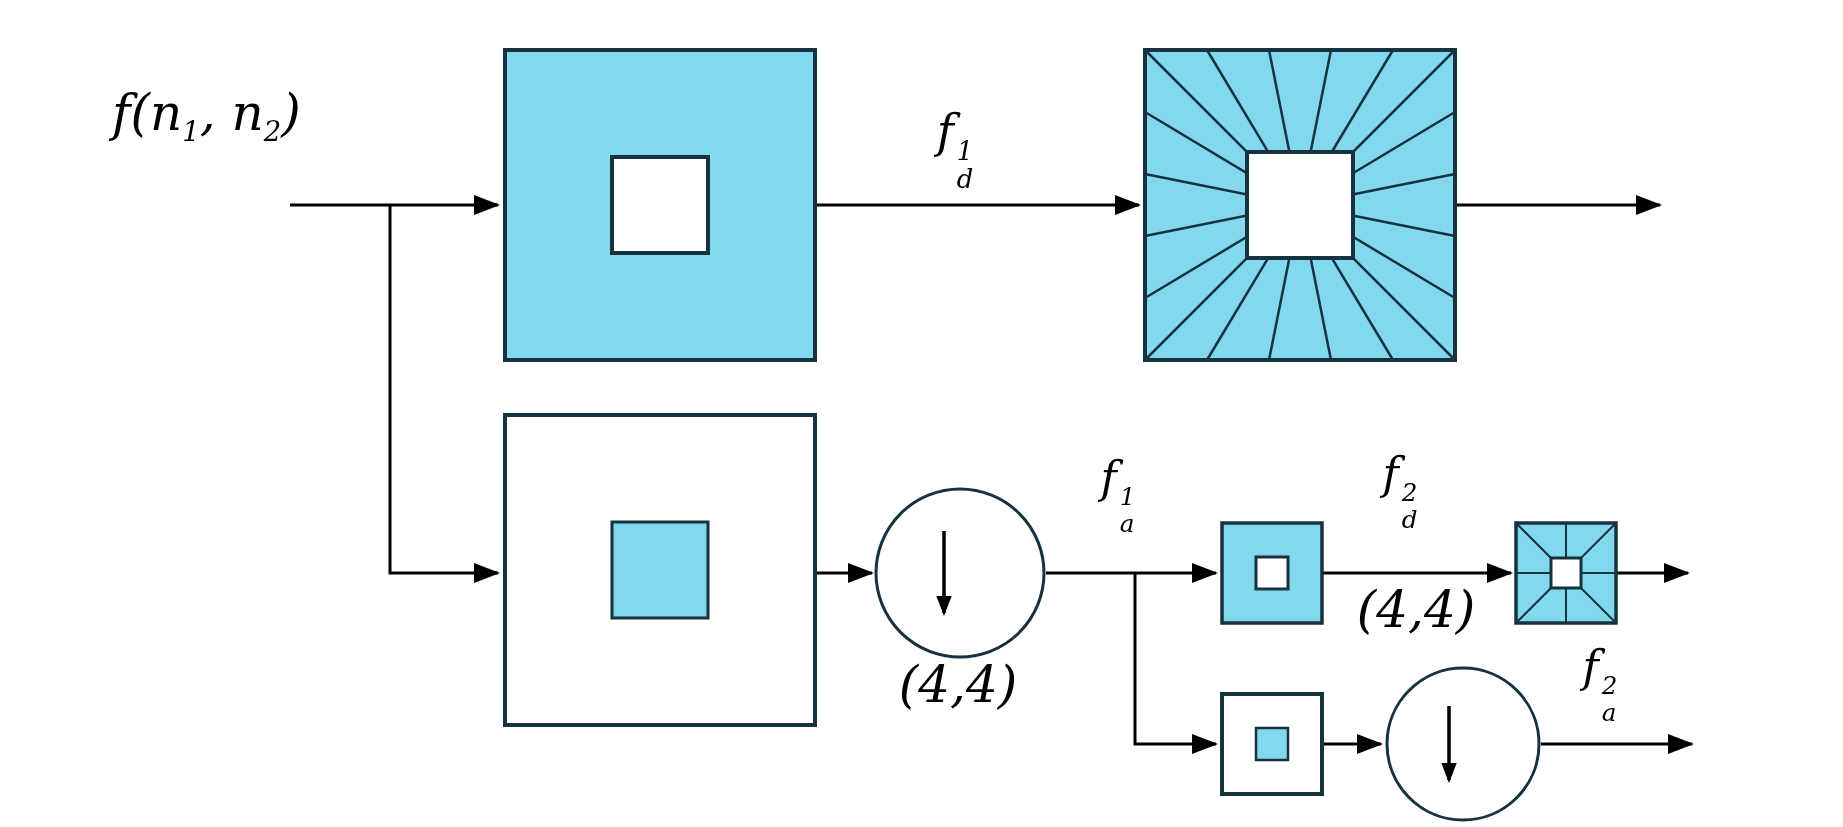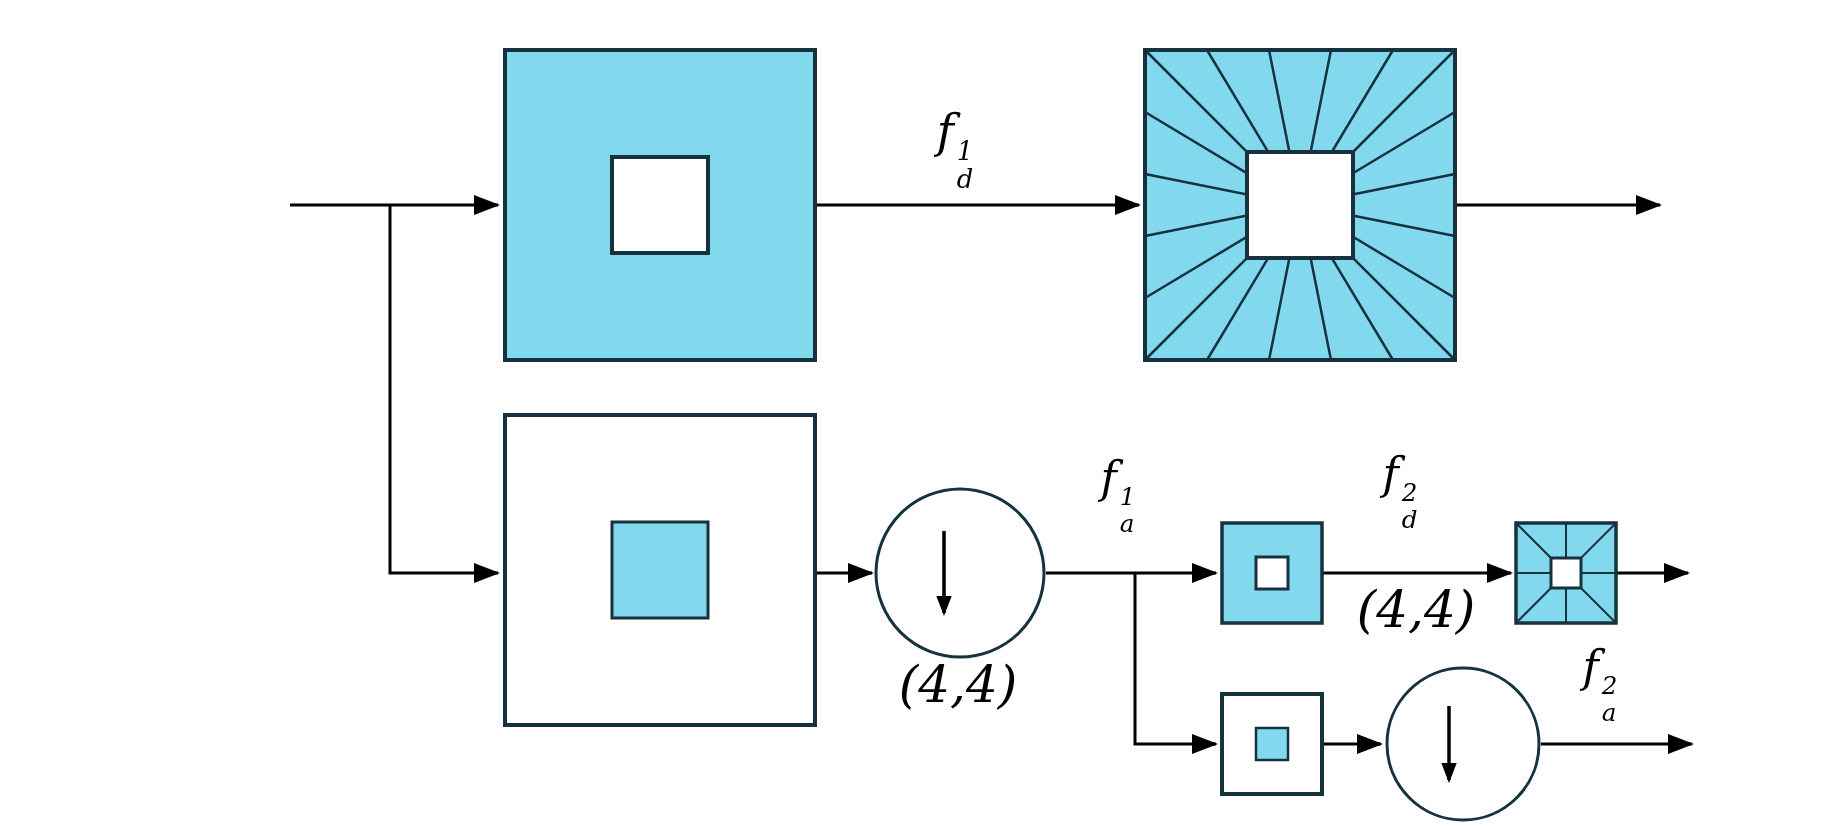--- a/index.html
+++ b/index.html
@@ -138,20 +138,23 @@
       <rect x="1222" y="694" width="100" height="100" style="fill:var(--background);stroke:var(--stroke);" stroke-width="4"></rect>
       <rect x="1256" y="728" width="32" height="32" style="fill:var(--fill);stroke:var(--stroke);" stroke-width="2.5"></rect>
     </g>
 
     <g>
       <circle cx="1463" cy="744" r="76" style="fill:var(--background);stroke:var(--stroke);" stroke-width="3"></circle>
       <line x1="1449" y1="706" x2="1449" y2="780" style="stroke:var(--line);" stroke-width="3.5" marker-end="url(#ahs)"></line>
     </g>
   </svg>
 
+  <div class="label input-label">
+    <span>f(n</span><sub>1</sub><span>, n</span><sub>2</sub><span>)</span>
+  </div>
 
   <div class="label center fd1-label">
     <span>f</span><span class="stack">
         <span>1</span>
         <span>d</span>
       </span>
   </div>
 
   <div class="label center fa1-label">
     <span>f</span><span class="stack">

